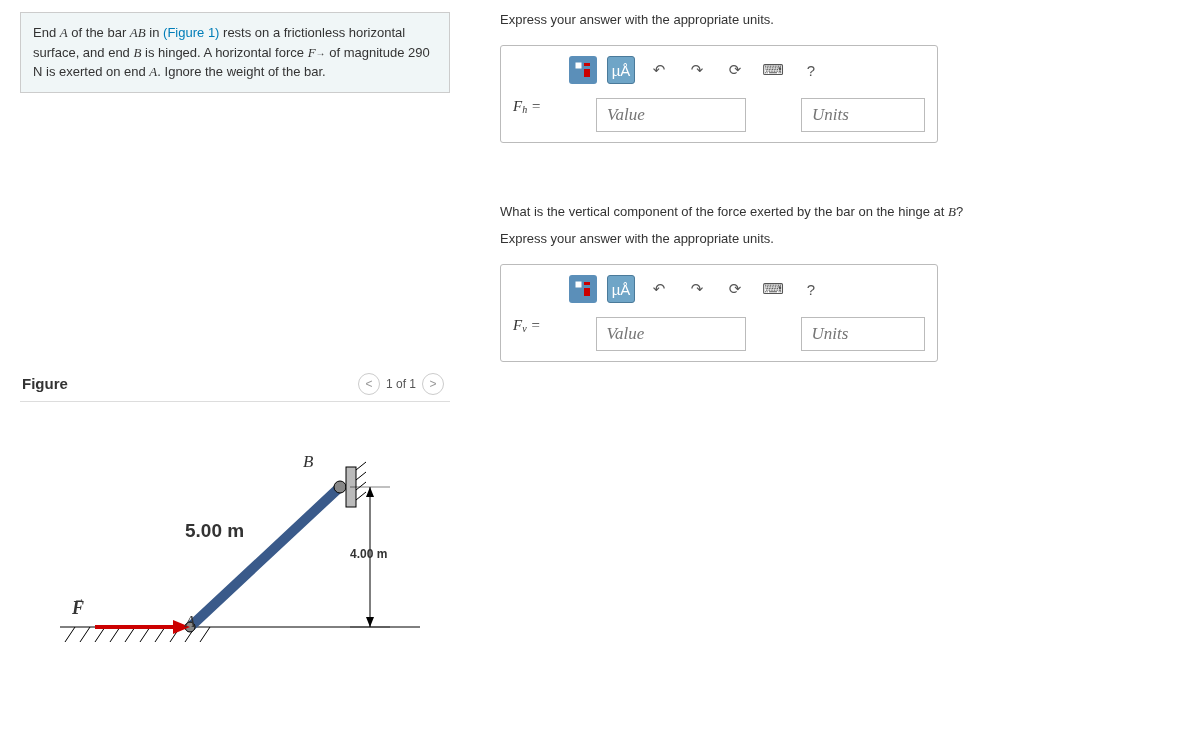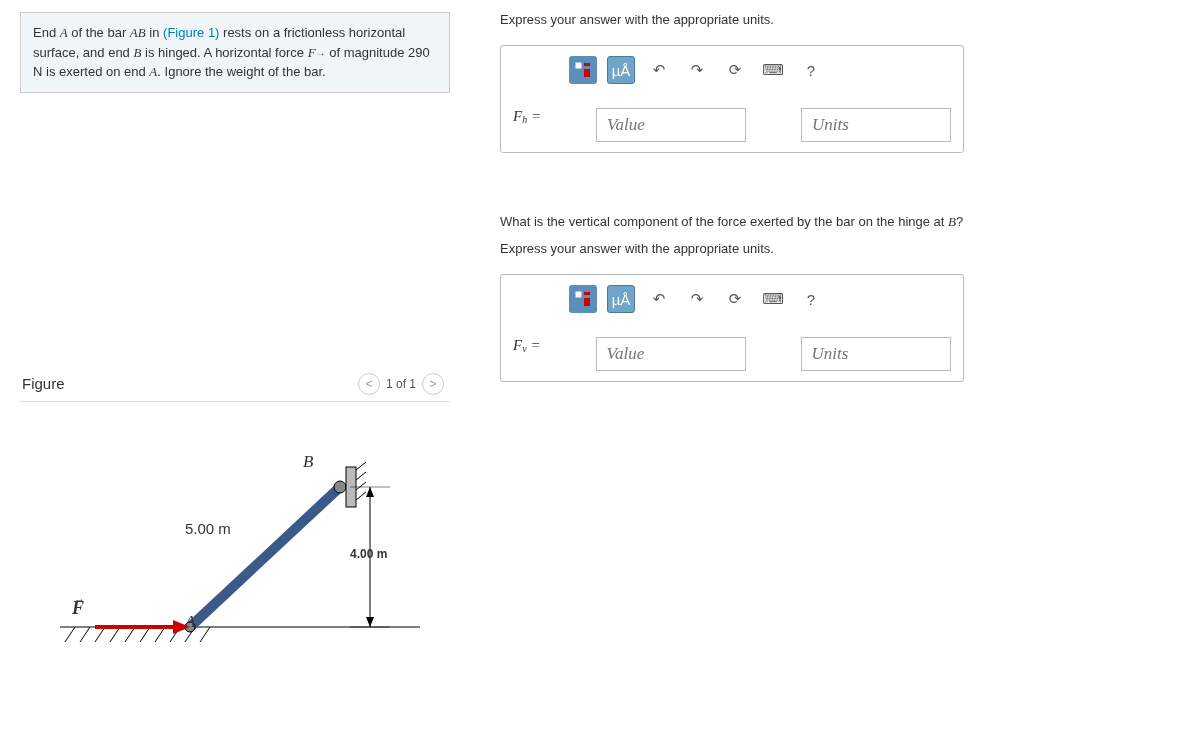--- a/index.html
+++ b/index.html
@@ -36,21 +36,21 @@
   .problem-box .it { font-style: italic; font-family: 'Times New Roman', serif; }
   .arrow-top { font-size: 10px; display: inline-block; position: relative; top: -1px; }
   .figure-header {
     display: flex;
     align-items: center;
     justify-content: space-between;
     margin-top: 280px;
     padding: 0 6px 6px 2px;
     border-bottom: 1px solid #ddd;
   }
-  .figure-header h3 { font-weight: normal; font-size: 15px; color: #333; }
+  .figure-header h3 { font-weight: bold; font-size: 15px; color: #333; }
   .fig-nav { display: flex; align-items: center; gap: 6px; font-size: 12px; color: #555; }
   .nav-btn {
     width: 22px; height: 22px;
     border: 1px solid #ccc; border-radius: 50%;
     display: flex; align-items: center; justify-content: center;
     color: #999; background: #fff; font-size: 12px;
   }
   .figure-body {
     padding: 50px 10px 10px 30px;
     position: relative;
@@ -69,21 +69,21 @@
   .part-title { font-weight: bold; font-size: 14px; }
   .part-body { padding-left: 2px; }
   .question { margin-bottom: 10px; line-height: 1.4; }
   .instr { font-weight: normal; margin-bottom: 18px; }
   .answer-bar {
     border: 1px solid #bbb;
     border-radius: 3px;
     display: inline-flex;
     flex-direction: column;
     padding: 10px 12px;
-    gap: 24px;
+    gap: 14px;
   }
   .tool-row {
     display: flex; align-items: center; gap: 10px;
     padding-left: 56px;
   }
   .tool-btn {
     width: 28px; height: 28px;
     display: flex; align-items: center; justify-content: center;
     border-radius: 3px;
     color: #555;
@@ -102,21 +102,21 @@
     height: 34px;
     padding: 0 10px;
     font-family: 'Times New Roman', serif;
     font-style: italic;
     font-size: 17px;
     color: #aaa;
     background: #fff;
     margin-left: 47px;
   }
   .input-box.value { width: 150px; }
-  .input-box.units { width: 150px; color: #404040; }
+  .input-box.units { width: 124px; color: #404040; }
   .pointB { font-style: italic; font-family: 'Times New Roman', serif; }
   
   .fig-svg { }
 </style>
 </head>
 <body>
 
 <div class="layout">
 
   <div class="left-col">
@@ -169,21 +169,21 @@
         <polygon points="320,175 316,165 324,165" fill="#000"></polygon>
         <line x1="300" y1="35" x2="340" y2="35" stroke="#000" stroke-width="0.5"></line>
         <line x1="300" y1="175" x2="340" y2="175" stroke="#000" stroke-width="0.5"></line>
 
         <line x1="45" y1="175" x2="128" y2="175" stroke="#c00" stroke-width="4"></line>
         <polygon points="140,175 123,168 123,182" fill="#c00"></polygon>
       </svg>
       
       <div style="position:absolute; left:283px; top:50px; font-style:italic; font-family:'Times New Roman',serif; font-size:17px;">B</div>
       <div style="position:absolute; left:165px; top:210px; font-style:italic; font-family:'Times New Roman',serif; font-size:17px;">A</div>
-      <div style="position:absolute; left:165px; top:118px; font-weight:normal; font-size:15px;">5.00 m</div>
+      <div style="position:absolute; left:165px; top:118px; font-weight:bold; font-size:19px;">5.00 m</div>
       <div style="position:absolute; left:330px; top:145px; font-weight:bold; font-size:12px;">4.00 m</div>
       <div style="position:absolute; left:52px; top:196px; font-style:italic; font-family:'Times New Roman',serif; font-size:18px; font-weight:bold;"><span>F</span><span style="font-size:11px; position:relative; top:-12px; left:-10px;">→</span></div>
     </div>
   </div>
 
   <div class="right-col">
 
     <div class="part-section">
       <div class="part-body">
         <div class="instr">Express your answer with the appropriate units.</div>

